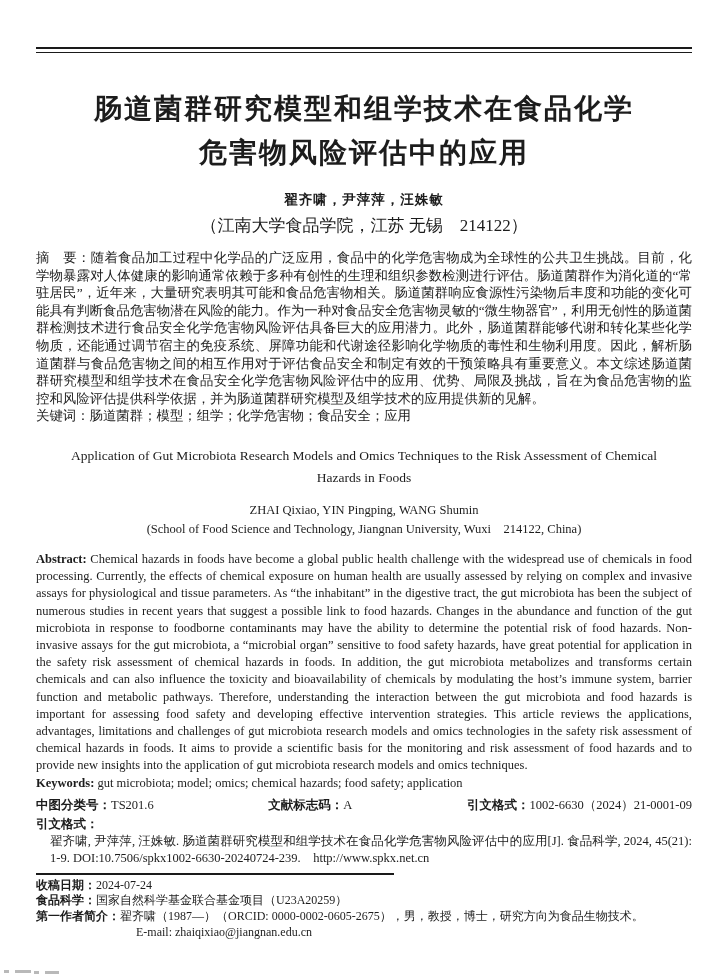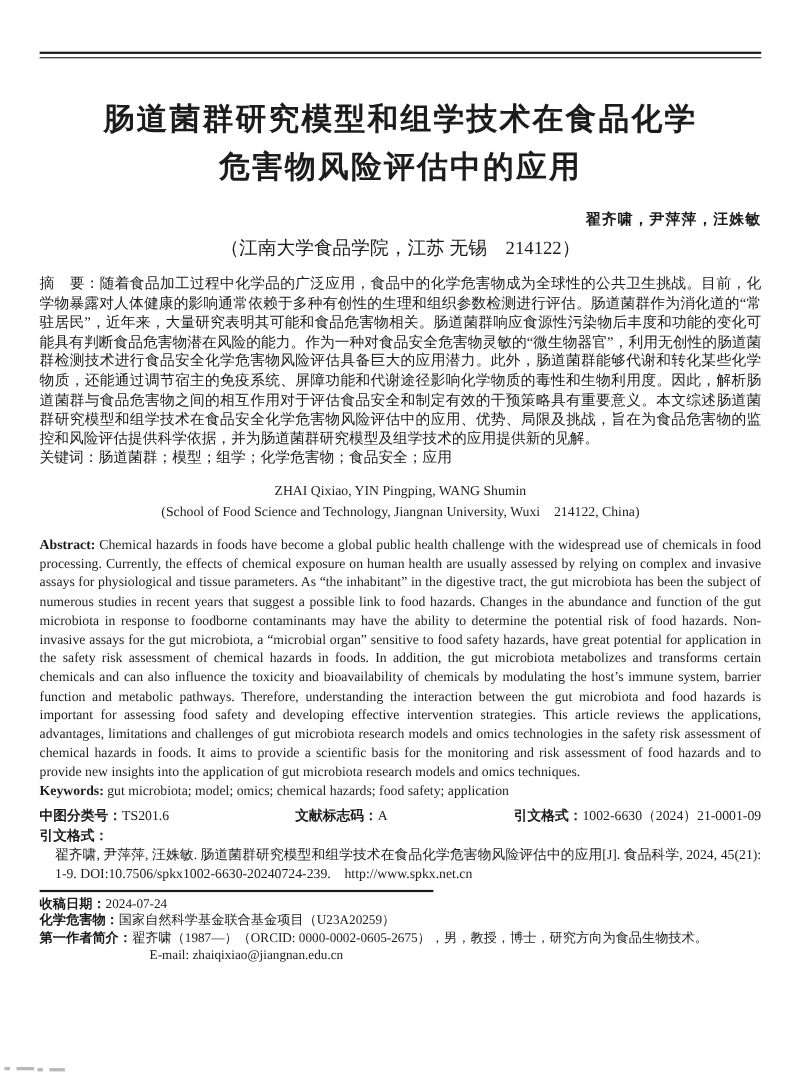--- a/index.html
+++ b/index.html
@@ -14,21 +14,21 @@
   .header-left{font-size:13px;font-weight:bold;letter-spacing:1px;}
   .journal-name{
     font-family:"DejaVu Sans","Liberation Sans",sans-serif;
     font-weight:900;font-size:19px;letter-spacing:3px;transform:translateX(-6px);
   }
   .header-right{font-size:13px;}
   .header-right .pageno{margin-left:14px;}
   .double-rule{margin-top:3px;height:3px;border-top:2.5px solid #1a1a1a;border-bottom:1.5px solid #1a1a1a;}
   
   .title-cn{margin-top:34px;text-align:center;font-size:28px;font-weight:bold;line-height:44px;letter-spacing:2px;}
-  .authors-cn{margin-top:16px;text-align:right;font-size:13.5px;font-weight:bold;letter-spacing:1px;}
+  .authors-cn{margin-top:16px;text-align:center;font-size:13.5px;font-weight:bold;letter-spacing:1px;}
   .affil-cn{margin-top:5px;text-align:center;font-size:17px;}
   
   .abs-cn{margin:12px 0 0 0;font-size:13.4px;line-height:17.6px;text-align:justify;}
   .abs-cn b,.kw-cn b{font-weight:normal;}
   .kw-cn{margin:0;font-size:13.4px;line-height:17.6px;}
   
   .title-en{margin:20px auto 0 auto;max-width:600px;text-align:center;font-size:13.5px;line-height:22px;}
   .authors-en{margin-top:14px;text-align:center;font-size:12.5px;}
   .affil-en{margin-top:3px;text-align:center;font-size:12.5px;}
   .abs-en{margin:13px 0 0 0;font-size:12.5px;line-height:17.2px;text-align:justify;}
@@ -63,39 +63,40 @@
     <div>肠道菌群研究模型和组学技术在食品化学</div>
     <div>危害物风险评估中的应用</div>
   </div>
 
   <div class="authors-cn">翟齐啸，尹萍萍，汪姝敏</div>
   <div class="affil-cn">（江南大学食品学院，江苏 无锡　214122）</div>
 
   <p class="abs-cn"><b>摘　要：</b><span>随着食品加工过程中化学品的广泛应用，食品中的化学危害物成为全球性的公共卫生挑战。目前，化学物暴露对人体健康的影响通常依赖于多种有创性的生理和组织参数检测进行评估。肠道菌群作为消化道的“常驻居民”，近年来，大量研究表明其可能和食品危害物相关。肠道菌群响应食源性污染物后丰度和功能的变化可能具有判断食品危害物潜在风险的能力。作为一种对食品安全危害物灵敏的“微生物器官”，利用无创性的肠道菌群检测技术进行食品安全化学危害物风险评估具备巨大的应用潜力。此外，肠道菌群能够代谢和转化某些化学物质，还能通过调节宿主的免疫系统、屏障功能和代谢途径影响化学物质的毒性和生物利用度。因此，解析肠道菌群与食品危害物之间的相互作用对于评估食品安全和制定有效的干预策略具有重要意义。本文综述肠道菌群研究模型和组学技术在食品安全化学危害物风险评估中的应用、优势、局限及挑战，旨在为食品危害物的监控和风险评估提供科学依据，并为肠道菌群研究模型及组学技术的应用提供新的见解。</span></p>
   <p class="kw-cn"><b>关键词：</b><span>肠道菌群；模型；组学；化学危害物；食品安全；应用</span></p>
 
+  <div class="title-en">Application of Gut Microbiota Research Models and Omics Techniques to the Risk Assessment of Chemical Hazards in Foods</div>
   <div class="authors-en">ZHAI Qixiao, YIN Pingping, WANG Shumin</div>
   <div class="affil-en">(School of Food Science and Technology, Jiangnan University, Wuxi　214122, China)</div>
 
   <p class="abs-en"><b>Abstract: </b><span>Chemical hazards in foods have become a global public health challenge with the widespread use of chemicals in food processing. Currently, the effects of chemical exposure on human health are usually assessed by relying on complex and invasive assays for physiological and tissue parameters. As “the inhabitant” in the digestive tract, the gut microbiota has been the subject of numerous studies in recent years that suggest a possible link to food hazards. Changes in the abundance and function of the gut microbiota in response to foodborne contaminants may have the ability to determine the potential risk of food hazards. Non-invasive assays for the gut microbiota, a “microbial organ” sensitive to food safety hazards, have great potential for application in the safety risk assessment of chemical hazards in foods. In addition, the gut microbiota metabolizes and transforms certain chemicals and can also influence the toxicity and bioavailability of chemicals by modulating the host’s immune system, barrier function and metabolic pathways. Therefore, understanding the interaction between the gut microbiota and food hazards is important for assessing food safety and developing effective intervention strategies. This article reviews the applications, advantages, limitations and challenges of gut microbiota research models and omics technologies in the safety risk assessment of chemical hazards in foods. It aims to provide a scientific basis for the monitoring and risk assessment of food hazards and to provide new insights into the application of gut microbiota research models and omics techniques.</span></p>
   <p class="kw-en"><b>Keywords: </b><span>gut microbiota; model; omics; chemical hazards; food safety; application</span></p>
 
   <div class="meta-row">
     <span><b>中图分类号：</b><span>TS201.6</span></span>
     <span><b>文献标志码：</b><span>A</span></span>
     <span><b>引文格式：</b><span>1002-6630（2024）21-0001-09</span></span>
   </div>
 
   <div class="cite-label">引文格式：</div>
   <p class="cite-text">翟齐啸, 尹萍萍, 汪姝敏. 肠道菌群研究模型和组学技术在食品化学危害物风险评估中的应用[J]. 食品科学, 2024, 45(21): 1-9. DOI:10.7506/spkx1002-6630-20240724-239.　http://www.spkx.net.cn</p>
 
   <div class="foot-rule"></div>
   <div class="footnotes">
     <div class="foot-line"><b>收稿日期：</b><span>2024-07-24</span></div>
-    <div class="foot-line"><b>化学危害物：</b><span>国家自然科学基金联合基金项目（U23A20259）</span></div>
+    <div class="foot-line"><b>食品科学：</b><span>国家自然科学基金联合基金项目（U23A20259）</span></div>
     <div class="foot-line"><b>第一作者简介：</b><span>翟齐啸（1987—）（ORCID: 0000-0002-0605-2675），男，教授，博士，研究方向为食品生物技术。</span></div>
     <div class="foot-line email-line">E-mail: zhaiqixiao@jiangnan.edu.cn</div>
   </div>
 
 </div>
 
 <div class="artifact a1"></div>
 <div class="artifact a2"></div>
 <div class="artifact a3"></div>
 <div class="artifact a4"></div>

